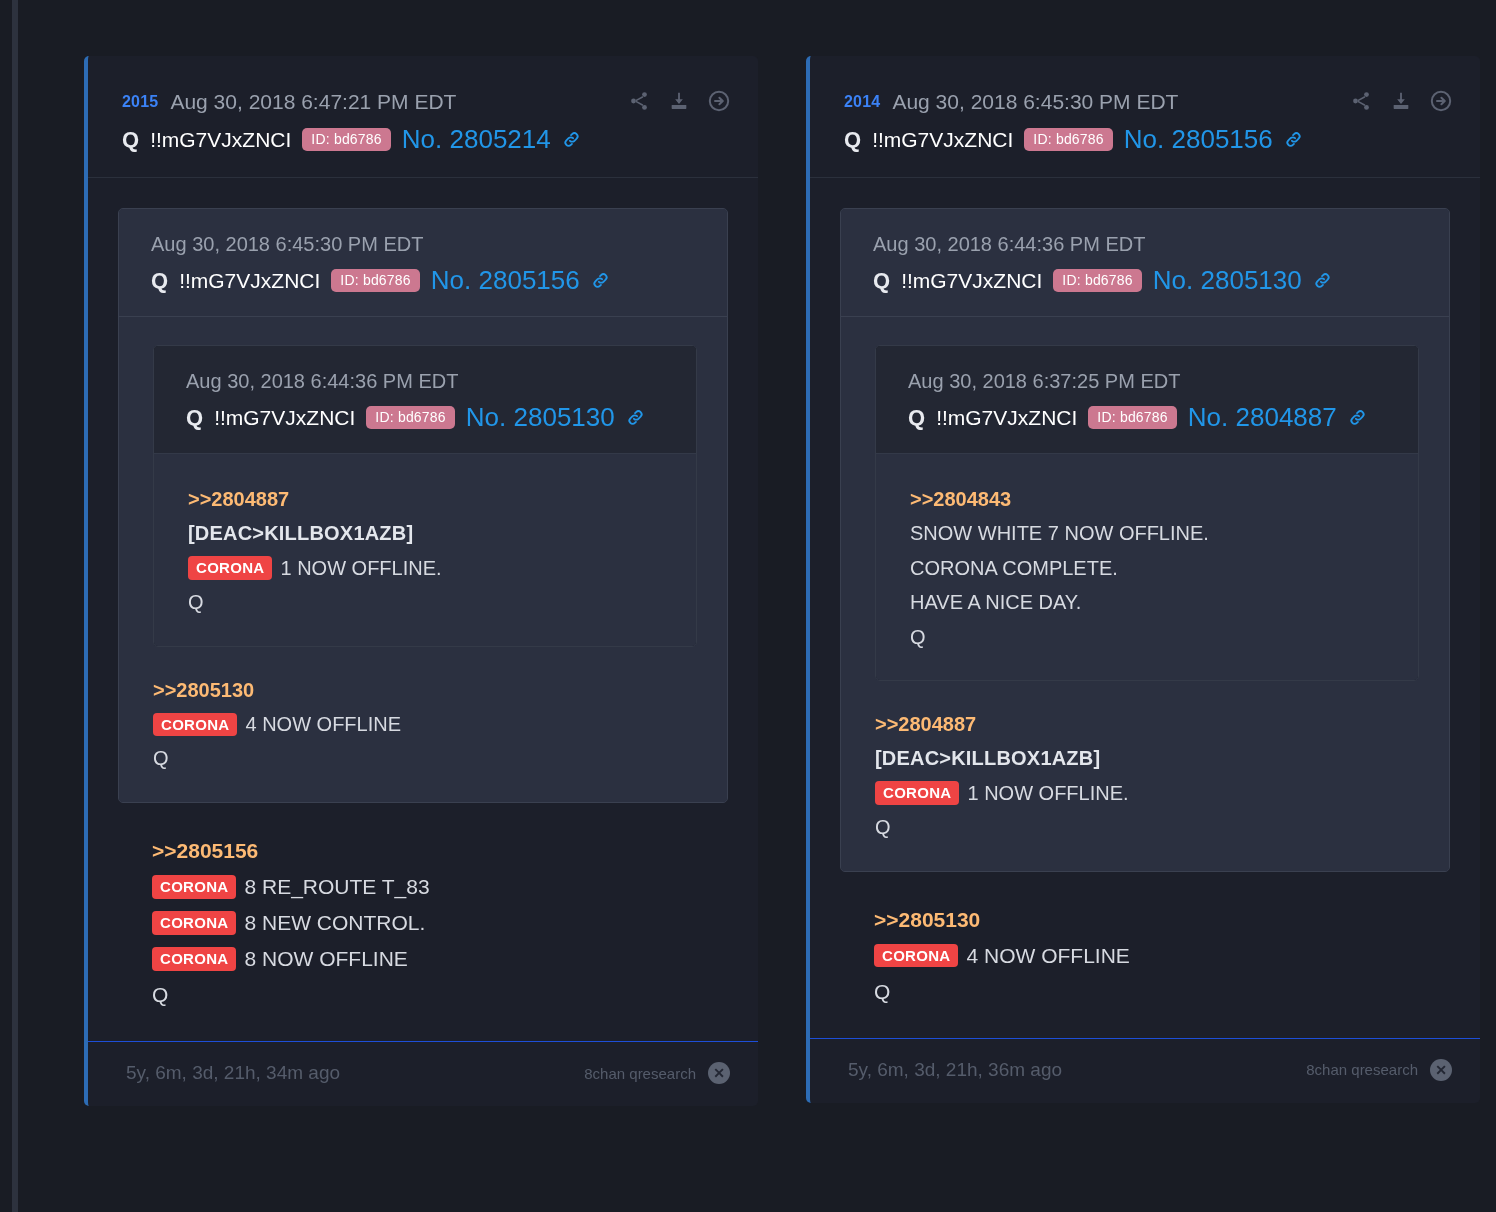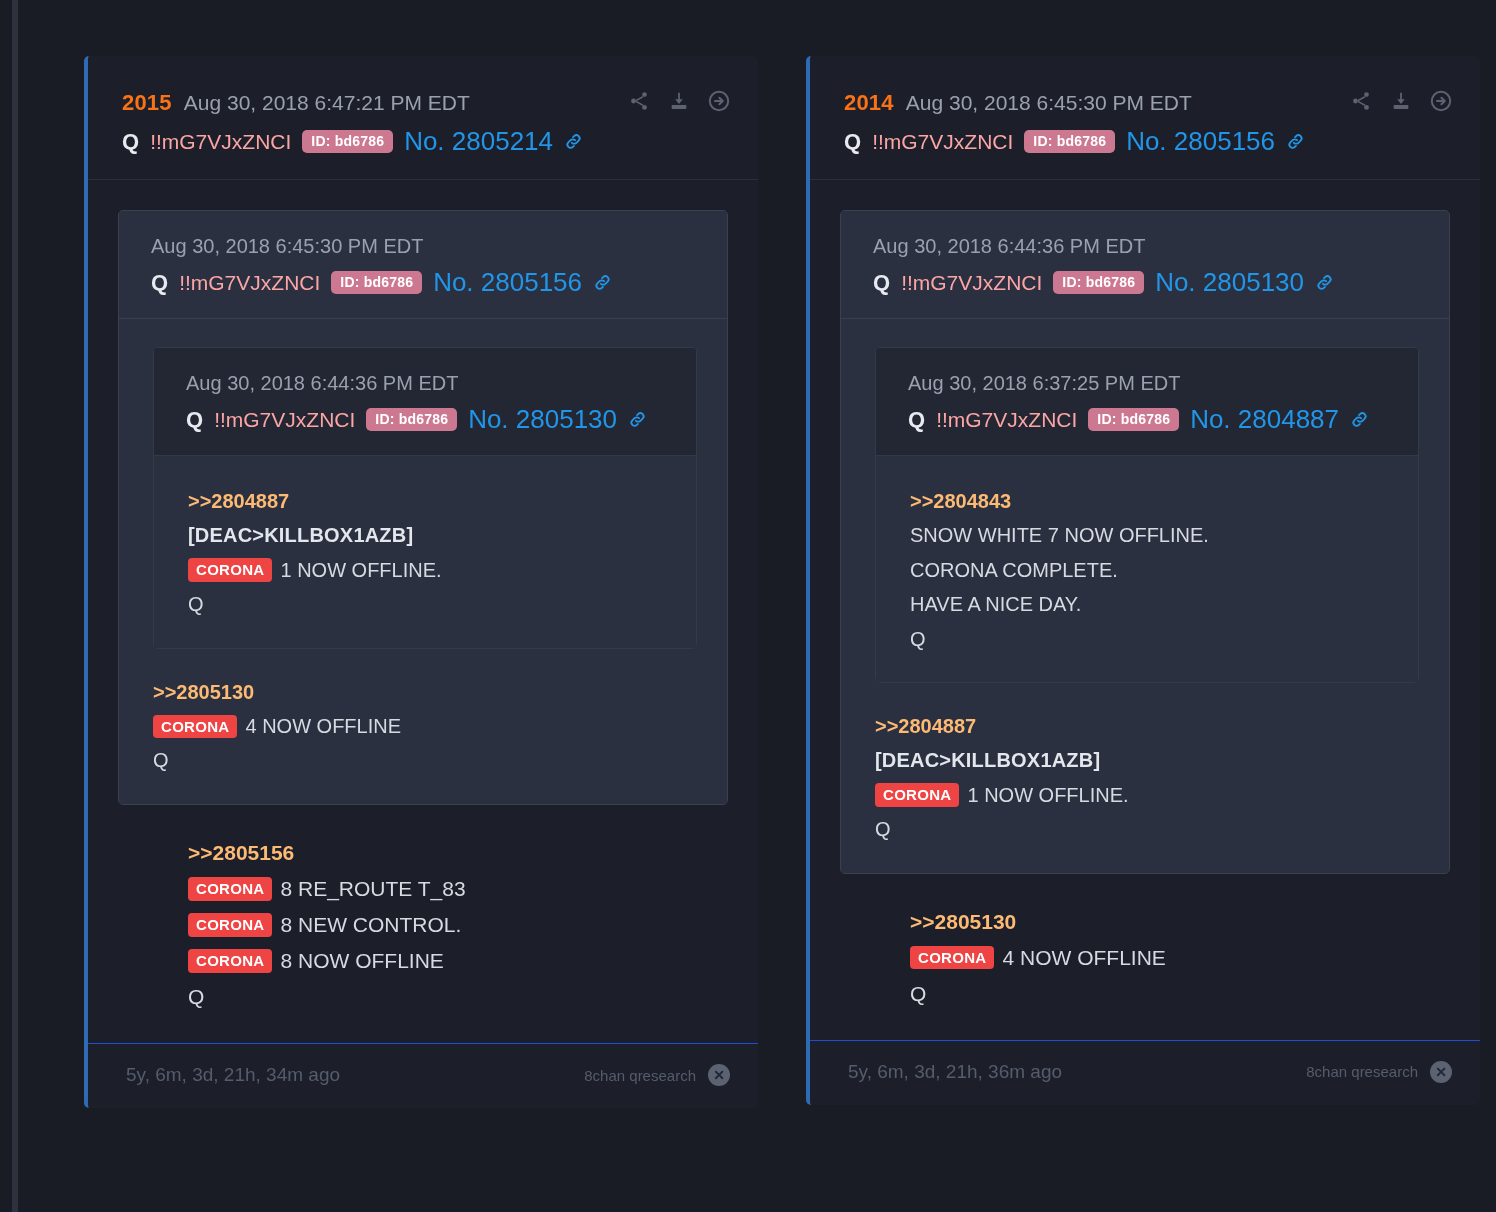--- a/index.html
+++ b/index.html
@@ -53,23 +53,23 @@
   }
 
   .head-line1 {
     display: flex;
     align-items: center;
     gap: 12px;
     margin-bottom: 10px;
   }
 
   .post-index {
-    font-size: 22px;
+    font-size: 16px;
     font-weight: bold;
-    color: #f97316;
+    color: #3b82f6;
     letter-spacing: 0.2px;
   }
 
   .post-date {
     font-size: 21px;
     color: #9aa1ae;
   }
 
   .head-actions {
     position: absolute;
@@ -94,28 +94,28 @@
     flex-wrap: wrap;
   }
 
   .q-mark {
     font-size: 22px;
     font-weight: bold;
     color: #e8eaef;
   }
   .trip {
     font-size: 21px;
-    color: #fca5a5;
+    color: #ffffff;
   }
   .id-badge {
     display: inline-block;
     background: #cc7890;
     color: #ffffff;
     font-size: 14px;
-    font-weight: bold;
+    font-weight: normal;
     padding: 4px 9px 4px 9px;
     border-radius: 5px;
     letter-spacing: 0.2px;
     line-height: 1.1;
   }
   .post-no {
     font-size: 26px;
     color: #2196e8;
     cursor: pointer;
   }
@@ -187,21 +187,21 @@
     font-size: 15px;
     font-weight: bold;
     letter-spacing: 0.3px;
     padding: 3px 8px;
     border-radius: 4px;
     line-height: 1.15;
   }
 
   
   .outer-lines { padding: 4px 0 10px 34px; }
-  .outer-lines .line { font-size: 21px; margin-left: 36px; }
+  .outer-lines .line { font-size: 21px; }
 
   
   .post-foot {
     border-top: 1px solid #1d4ed8;
     padding: 20px 28px 22px 38px;
     display: flex;
     align-items: center;
     justify-content: space-between;
   }
   .foot-ago {

